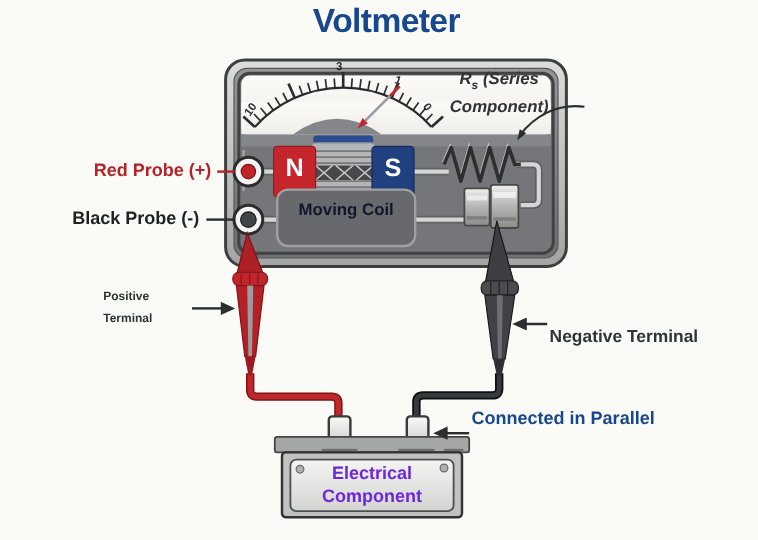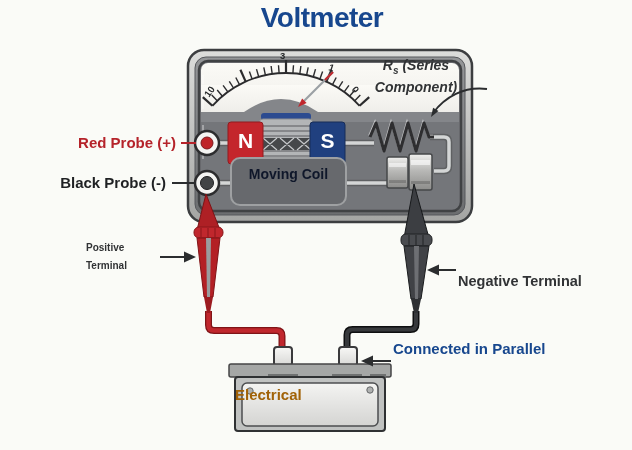--- a/index.html
+++ b/index.html
@@ -16,22 +16,22 @@
   .neg-term{left:458px;top:262px;font-size:14.5px;margin-top:11px;}
   .analog{left:484px;top:61px;width:96px;text-align:center;font-size:15px;line-height:19px;}
   .rs{left:372px;top:57px;width:88px;text-align:center;font-size:14px;line-height:17px;
       font-style:italic;}
   .rs sub{font-size:10px;}
   .parallel{left:393px;top:340px;font-size:15px;color:#17478e;}
   .coil-lbl{left:231px;top:165px;width:115px;text-align:center;font-size:14px;
             line-height:18.5px;color:#0f172a;}
   .mag{width:35px;top:129px;text-align:center;font-size:21px;color:#ffffff;}
   .mag-n{left:228px;} .mag-s{left:310px;}
-  .comp-lbl{left:235px;top:385px;width:150px;text-align:left;font-size:15px;
-            line-height:19px;color:#a16207;}
+  .comp-lbl{left:235px;top:385px;width:150px;text-align:center;font-size:15px;
+            line-height:19px;color:#6d28d9;}
   .tick-num{position:absolute;font-family:"Liberation Sans",sans-serif;font-weight:700;
             font-size:9.5px;color:#27292b;}
   .t10{left:204px;top:86px;transform:rotate(-55deg);}
   .t3{left:280px;top:50px;}
   .t1{left:329px;top:62px;transform:rotate(18deg);}
   .t0{left:353px;top:84px;transform:rotate(55deg);}
 </style>
 </head>
 <body>
 
@@ -247,15 +247,16 @@
   <div>Terminal</div>
 </div>
 
 <div class="lbl neg-term">Negative Terminal</div>
 
 
 <div class="lbl parallel">Connected in Parallel</div>
 
 <div class="lbl comp-lbl">
   <div>Electrical</div>
+  <div>Component</div>
 </div>
 
 </div>
 
 </body></html>

